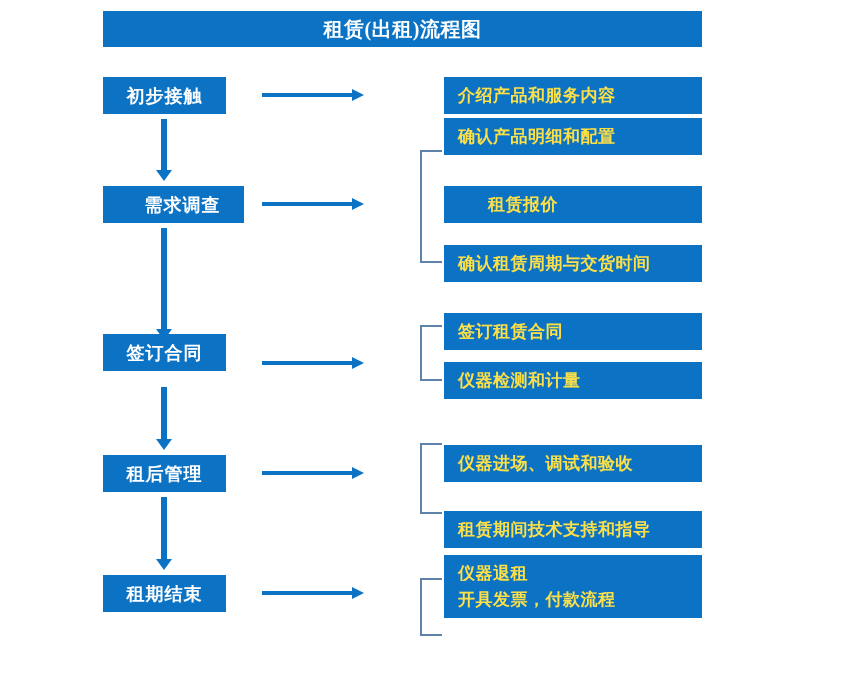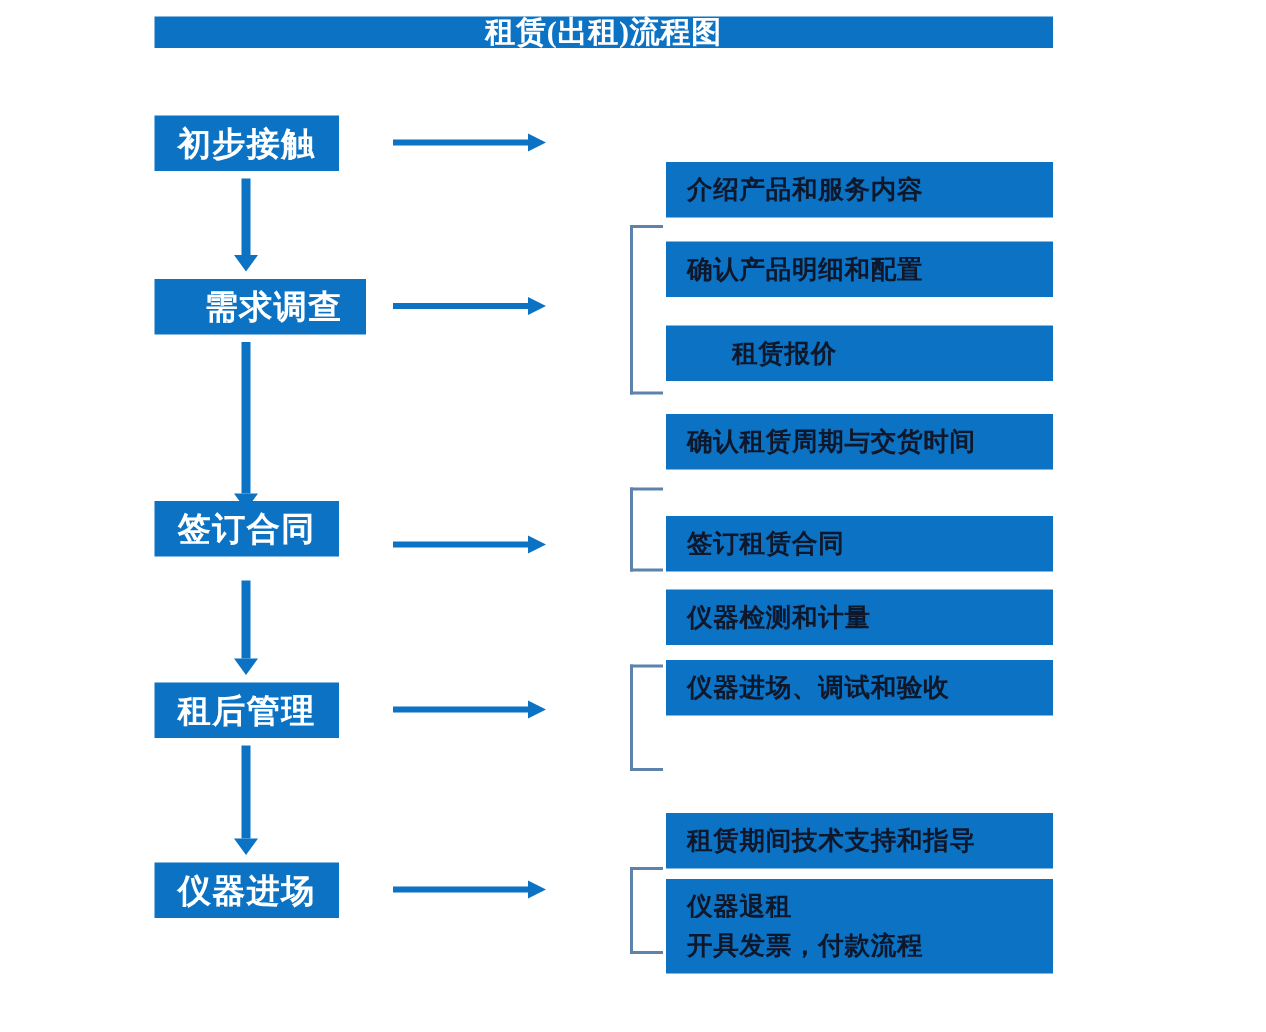--- a/index.html
+++ b/index.html
@@ -15,59 +15,58 @@
     width: 844px;
     height: 688px;
     background: #ffffff;
     overflow: hidden;
   }
   .title-bar {
     position: absolute;
     left: 103px;
     top: 11px;
     width: 599px;
-    height: 21px;
+    height: 36px;
     background: #0b72c4;
     color: #ffffff;
     font-size: 20px;
     font-weight: bold;
     display: flex;
     align-items: center;
     justify-content: center;
     letter-spacing: 0.5px;
   }
   .stage-box {
     position: absolute;
     width: 123px;
     height: 37px;
     background: #0b72c4;
     color: #ffffff;
-    font-size: 22px;
+    font-size: 18px;
     font-weight: bold;
     display: flex;
     align-items: center;
     justify-content: center;
     letter-spacing: 1px;
   }
   .detail-box {
     position: absolute;
     left: 444px;
     width: 258px;
     height: 37px;
     background: #0b72c4;
-    color: #0f172a;
+    color: #fde047;
     font-size: 17px;
     font-weight: bold;
     display: flex;
     align-items: center;
     justify-content: flex-start;
     padding-left: 14px;
     box-sizing: border-box;
     letter-spacing: 0.5px;
-    margin-top: 31px;
   }
   .h-arrow {
     position: absolute;
     height: 14px;
     width: 102px;
   }
   .h-arrow .shaft {
     position: absolute;
     left: 0;
     top: 5px;
@@ -122,21 +121,21 @@
   <div class="title-bar">租赁(出租)流程图</div>
 
   <div class="stage-box" style="left:103px; top:77px;">初步接触</div>
 
   <div class="stage-box" style="left:103px; top:186px;padding-left:18px;">需求调查</div>
 
   <div class="stage-box" style="left:103px; top:334px;">签订合同</div>
 
   <div class="stage-box" style="left:103px; top:455px;">租后管理</div>
 
-  <div class="stage-box" style="left:103px; top:575px;">仪器进场</div>
+  <div class="stage-box" style="left:103px; top:575px;">租期结束</div>
 
   <div class="v-arrow" style="left:156px; top:119px; height:62px;">
     <div class="shaft" style="height:51px;"></div>
     <div class="head" style="top:51px;"></div>
   </div>
 
   <div class="v-arrow" style="left:156px; top:228px; height:112px;">
     <div class="shaft" style="height:101px;"></div>
     <div class="head" style="top:101px;"></div>
   </div>
@@ -179,31 +178,31 @@
   <div class="bracket" style="left:420px; top:150px; height:113px;"></div>
 
   <div class="bracket" style="left:420px; top:325px; height:56px;"></div>
 
   <div class="bracket" style="left:420px; top:443px; height:71px;"></div>
 
   <div class="bracket" style="left:420px; top:578px; height:58px;"></div>
 
   <div class="detail-box" style="top:77px;">介绍产品和服务内容</div>
 
-  <div class="detail-box" style="top:130px;">确认产品明细和配置</div>
+  <div class="detail-box" style="top:118px;">确认产品明细和配置</div>
 
   <div class="detail-box" style="top:186px;padding-left:44px;">租赁报价</div>
 
   <div class="detail-box" style="top:245px;">确认租赁周期与交货时间</div>
 
   <div class="detail-box" style="top:313px;">签订租赁合同</div>
 
   <div class="detail-box" style="top:362px;">仪器检测和计量</div>
 
-  <div class="detail-box" style="top:409px;">仪器进场、调试和验收</div>
+  <div class="detail-box" style="top:445px;">仪器进场、调试和验收</div>
 
   <div class="detail-box" style="top:511px;">租赁期间技术支持和指导</div>
 
   <div class="detail-box" style="top:555px;">仪器退租</div>
 
   <div class="detail-box" style="top:581px;">开具发票，付款流程</div>
 
 </div>
 
 </body></html>

